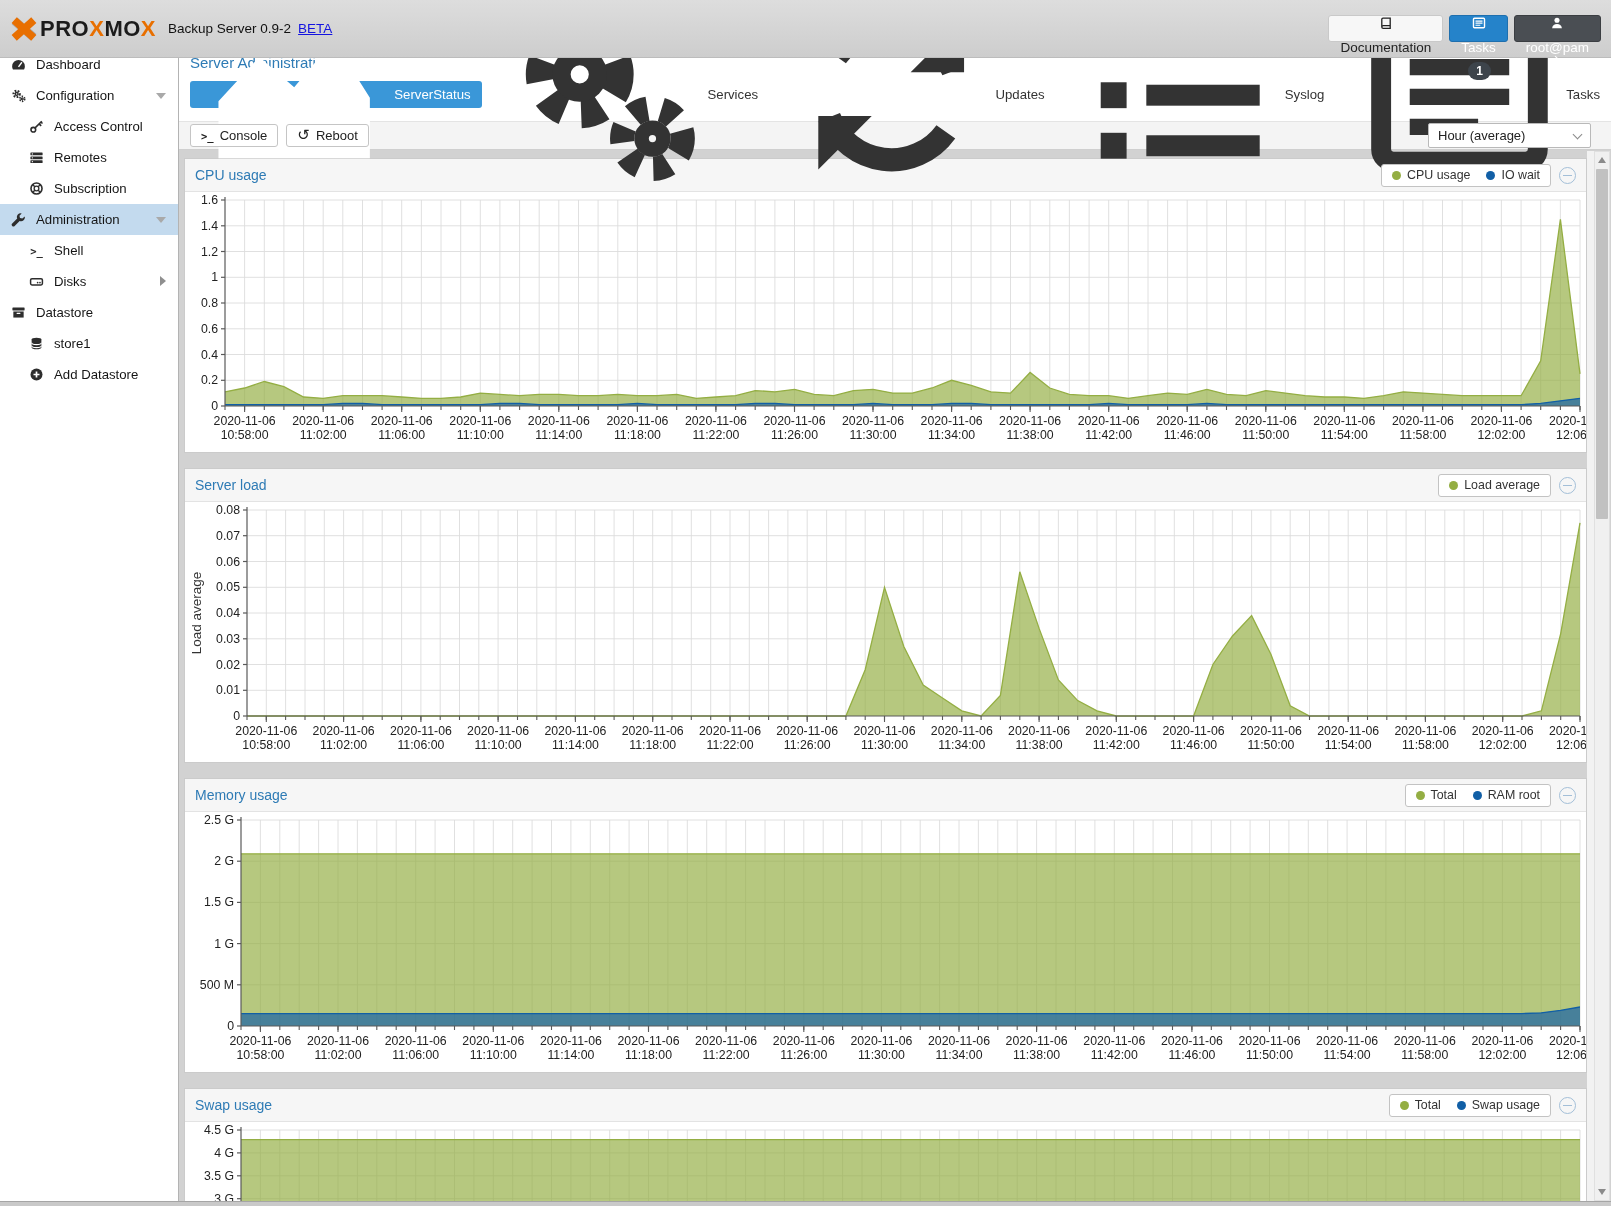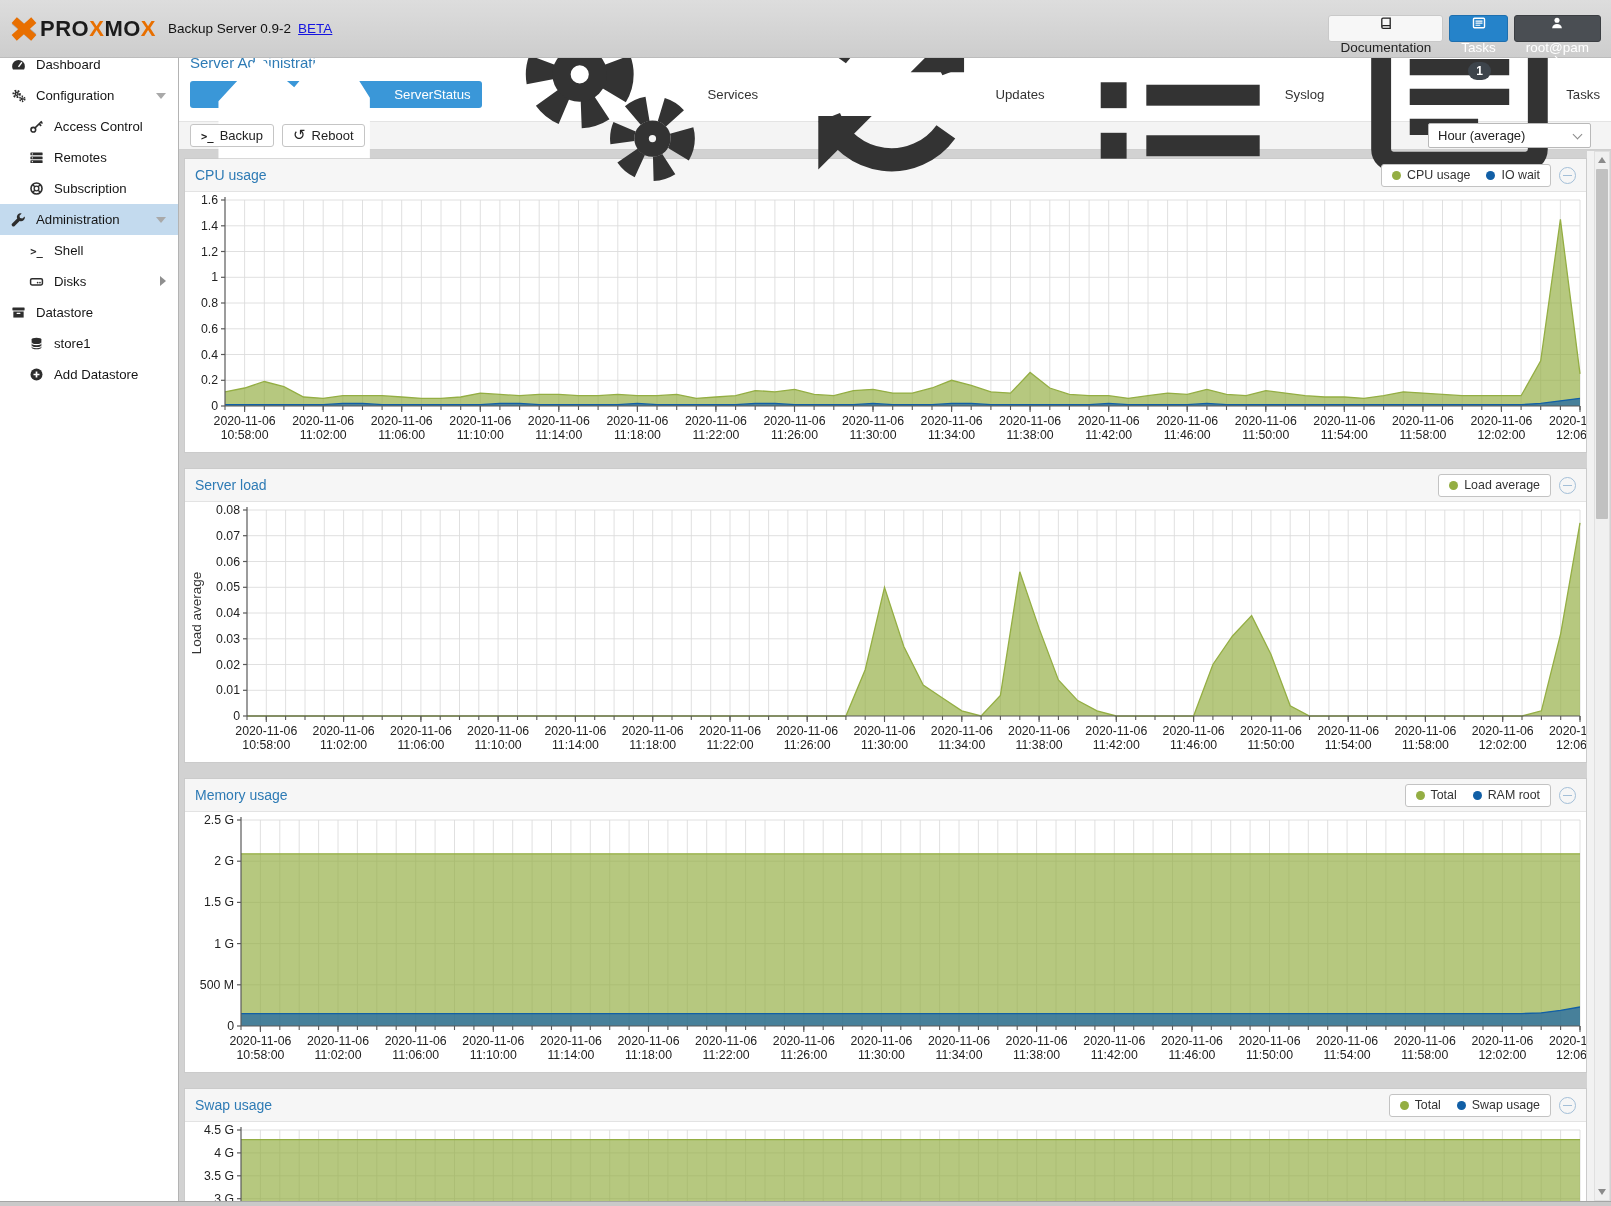--- a/index.html
+++ b/index.html
@@ -333,21 +333,21 @@
             </svg>
           </span>
           <span>Tasks</span>
         </div>
       </div>
   </div>
   <div class="toolbar">
     <span id="toolbar-buttons" style="display:flex;gap:8px;">
         <div class="tbtn">
           <span class="termtxt">&gt;_</span>
-          <span>Backup</span>
+          <span>Console</span>
         </div>
         <div class="tbtn">
           <span class="undoGlyph">↺</span>
           <span>Reboot</span>
         </div>
       </span>
     <div class="combo">
       <span>Hour (average)</span>
       <span class="chev"></span>
     </div>

